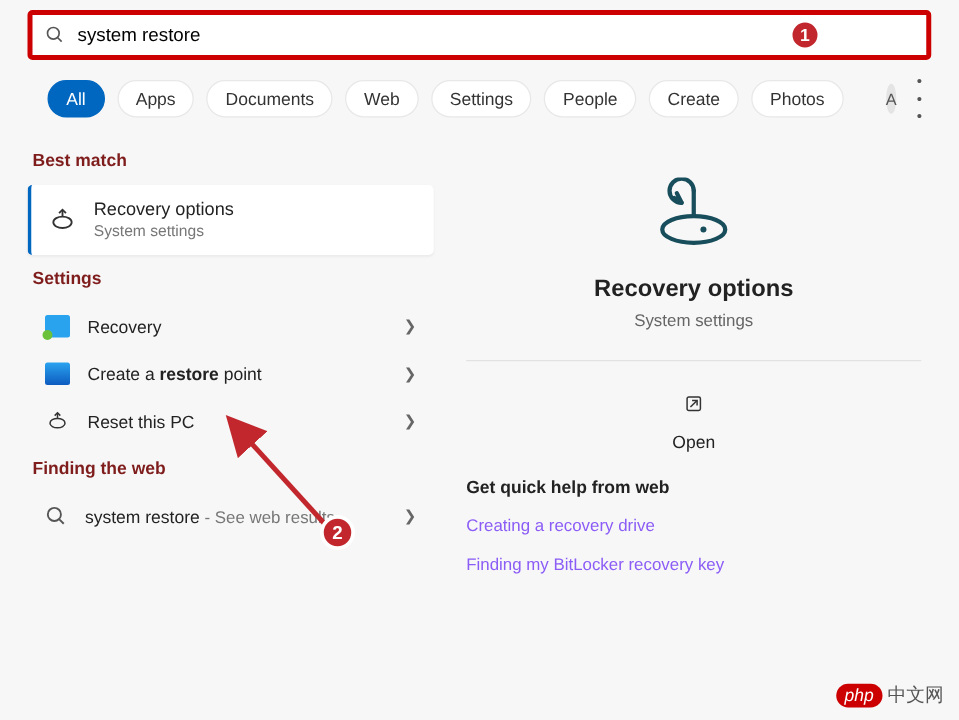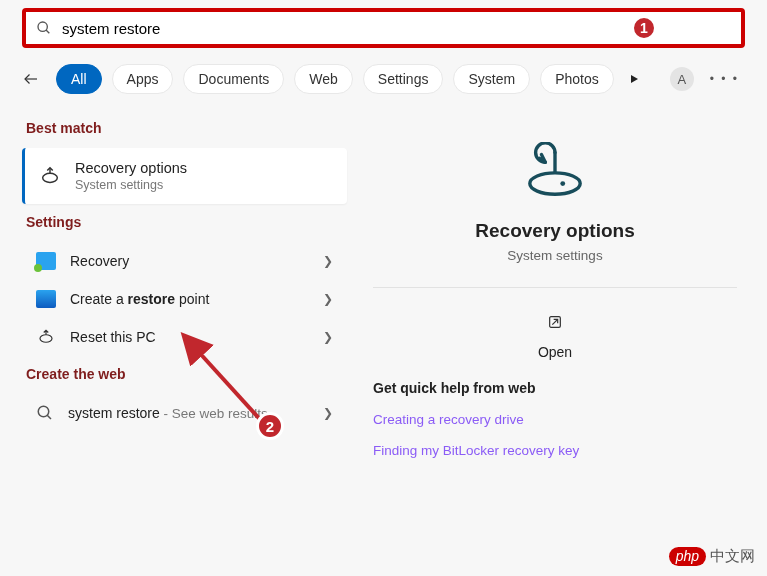--- a/index.html
+++ b/index.html
@@ -128,21 +128,22 @@
 <div class="filter-row">
   <svg class="back-arrow" width="18" height="18" viewBox="0 0 24 24" fill="none" stroke="#333" stroke-width="1.6">
       <line x1="4" y1="12" x2="20" y2="12"></line>
       <polyline points="10 6 4 12 10 18"></polyline>
     </svg>
   <span class="chip active">All</span>
   <span class="chip">Apps</span>
   <span class="chip">Documents</span>
   <span class="chip">Web</span>
   <span class="chip">Settings</span>
-  <span class="chip">System</span>
+  <span class="chip">People</span>
+  <span class="chip">Create</span>
   <span class="chip">Photos</span>
   <svg class="play-icon" width="12" height="12" viewBox="0 0 24 24" fill="#222">
       <polygon points="6,4 20,12 6,20"></polygon>
     </svg>
   <span class="spacer"></span>
   <span class="avatar">A</span>
   <span class="more-icon">• • •</span>
 </div>
 
 <div class="columns">
@@ -177,21 +178,21 @@
     <div class="list-item">
       <svg width="20" height="18" viewBox="0 0 24 24" fill="none" stroke="#333" stroke-width="1.6">
           <path d="M4 14c0-3 4-5 8-5s8 2 8 5-4 5-8 5-8-2-8-5z"></path>
           <path d="M12 9V4"></path>
           <polyline points="15 6 12 3 9 6"></polyline>
         </svg>
       <span>Reset this PC</span>
       <span class="chev">❯</span>
     </div>
 
-    <div class="section-h">Create the web</div>
+    <div class="section-h">Finding the web</div>
     <div class="list-item">
       <svg width="18" height="18" viewBox="0 0 24 24" fill="none" stroke="#555" stroke-width="2">
           <circle cx="10" cy="10" r="7"></circle>
           <line x1="20" y1="20" x2="15" y2="15"></line>
         </svg>
       <span>
         <span>system restore</span><span class="sub"> - See web results</span>
       </span>
       <span class="chev">❯</span>
     </div>

